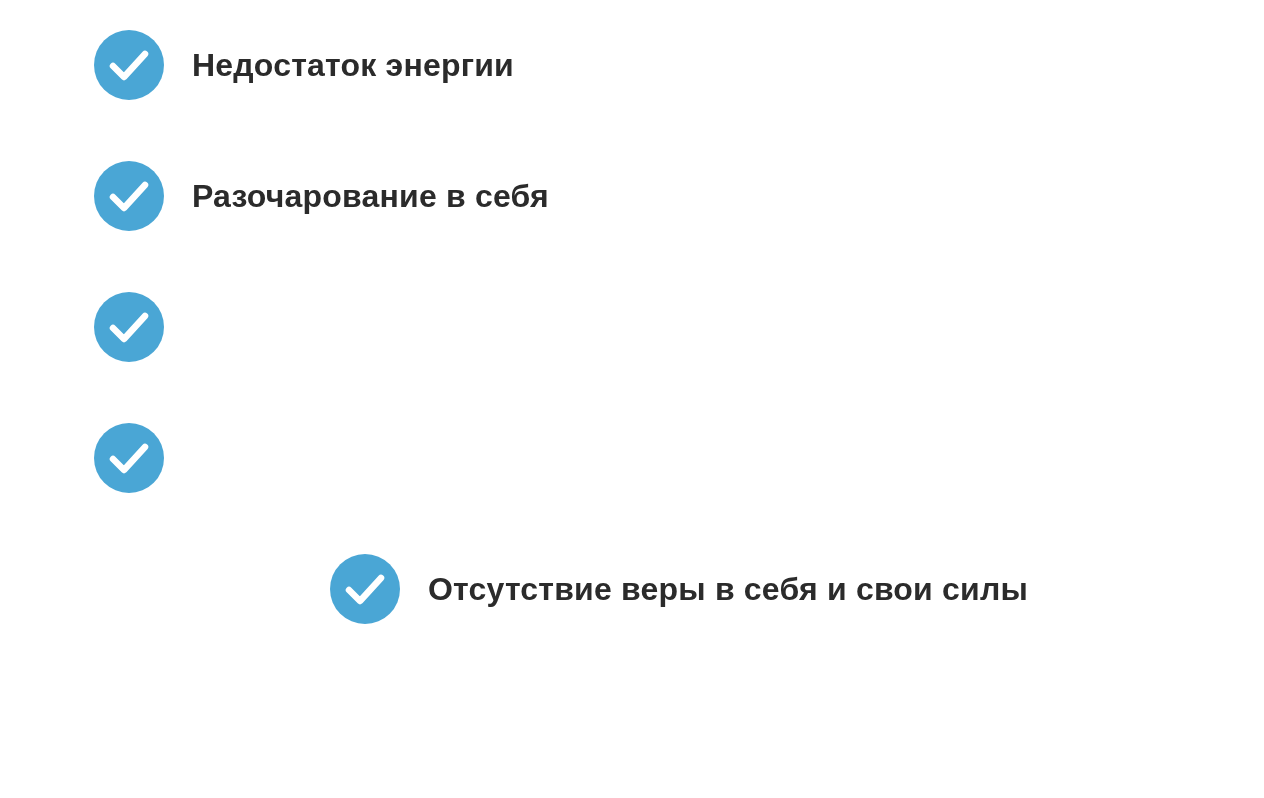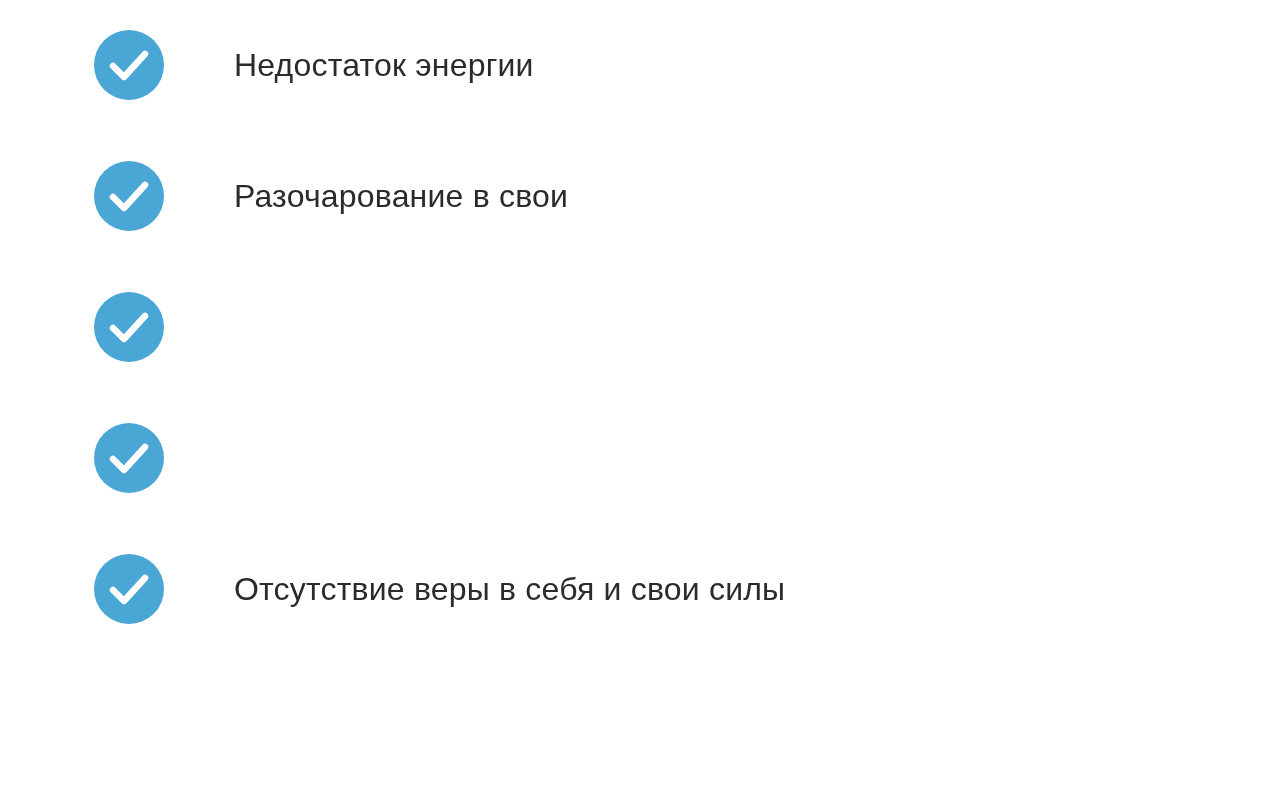--- a/index.html
+++ b/index.html
@@ -19,37 +19,38 @@
     padding-left: 94px;
   }
   .row {
     display: flex;
     align-items: center;
     height: 70px;
     margin-bottom: 61px;
   }
   .row:last-child {
     margin-bottom: 0;
+    justify-content: center;
   }
   .check-circle {
     flex: 0 0 auto;
     width: 70px;
     height: 70px;
     border-radius: 50%;
     display: flex;
     align-items: center;
     justify-content: center;
   }
   .check-circle svg {
     display: block;
   }
   .label {
-    margin-left: 70px;
+    margin-left: 28px;
     font-size: 32px;
-    font-weight: 400;
+    font-weight: 700;
     letter-spacing: 0.2px;
     color: #2b2b2b;
     white-space: nowrap;
   }
 </style>
 </head>
 <body>
 
 <div class="checklist">
 
@@ -61,21 +62,21 @@
     </span>
     <span class="label">Недостаток энергии</span>
   </div>
 
   <div class="row">
     <span class="check-circle" style="background-color: rgb(74, 166, 213);">
       <svg width="70" height="70" viewBox="0 0 70 70" aria-hidden="true">
         <polyline points="19,36 30,47 51,24" fill="none" stroke="#ffffff" stroke-width="6.5" stroke-linecap="round" stroke-linejoin="round"></polyline>
       </svg>
     </span>
-    <span class="label">Разочарование в свои</span>
+    <span class="label">Разочарование в себя</span>
   </div>
 
   <div class="row">
     <span class="check-circle" style="background-color: rgb(74, 166, 213);">
       <svg width="70" height="70" viewBox="0 0 70 70" aria-hidden="true">
         <polyline points="19,36 30,47 51,24" fill="none" stroke="#ffffff" stroke-width="6.5" stroke-linecap="round" stroke-linejoin="round"></polyline>
       </svg>
     </span>
   </div>
 

